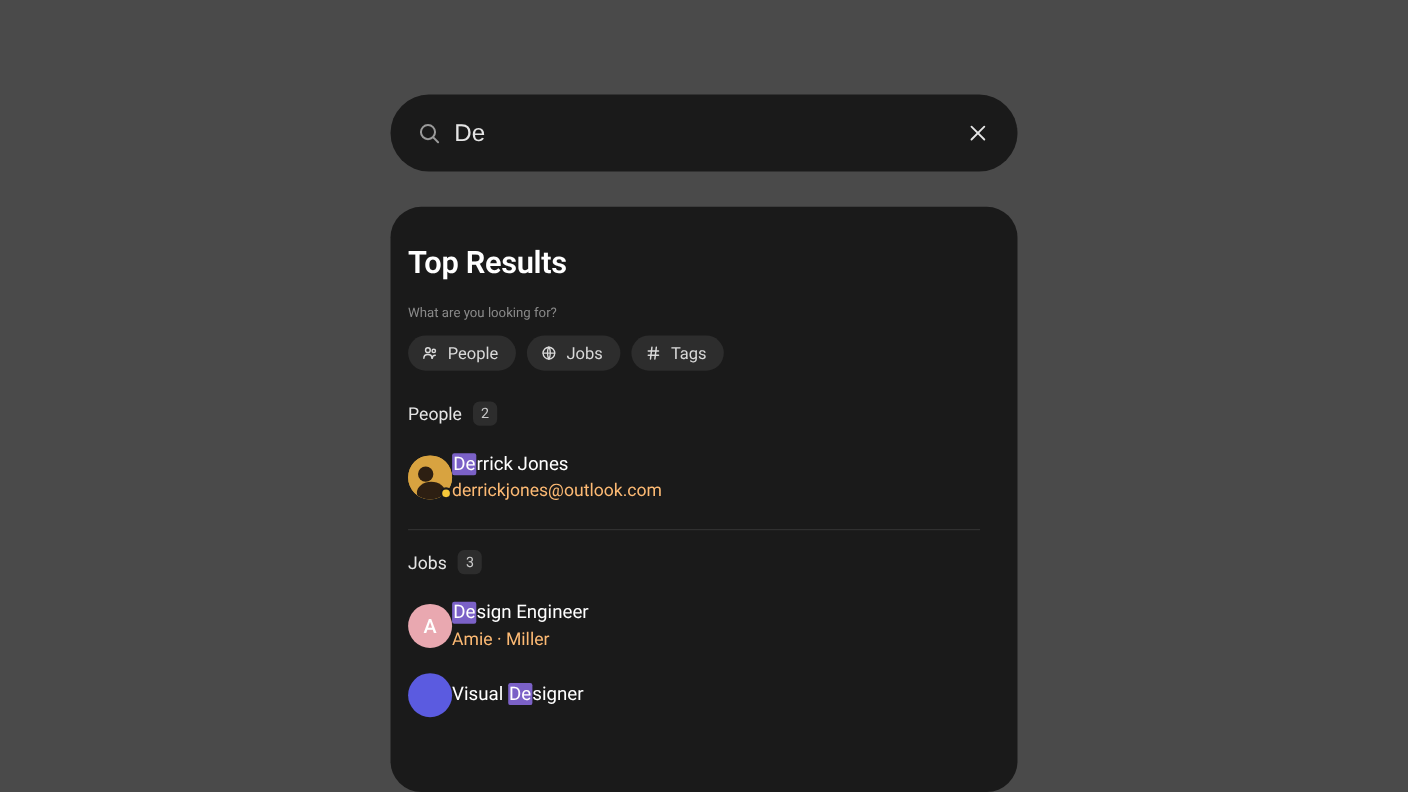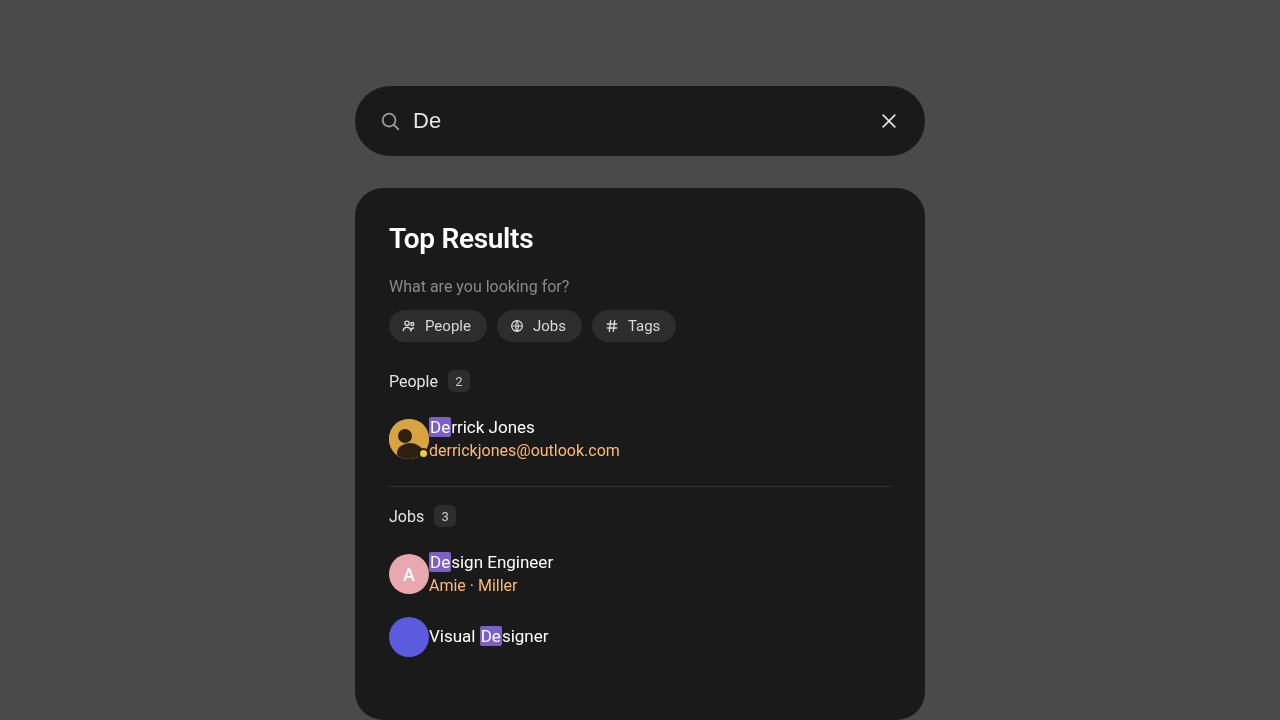--- a/index.html
+++ b/index.html
@@ -44,33 +44,33 @@
       width: 24px; height: 24px;
       cursor: pointer;
       display:flex; align-items:center; justify-content:center;
     }
 
     .results-panel {
       width: 570px;
       background: #1a1a1a;
       border-radius: 28px;
       margin-top: 32px;
-      padding: 34px 34px 0 34px;
+      padding: 34px 34px 0 16px;
       color: #fff;
       overflow: hidden;
       height: 532px; 
     }
     .panel-title {
       font-size: 28px;
       font-weight: 600;
       margin-bottom: 22px;
       letter-spacing: -0.3px;
     }
     .prompt {
-      font-size: 16px;
+      font-size: 12px;
       color: #8a8a8a;
       margin-bottom: 14px;
     }
     .chip-row {
       display: flex;
       gap: 10px;
       margin-bottom: 28px;
     }
     .chip {
       display: flex;

